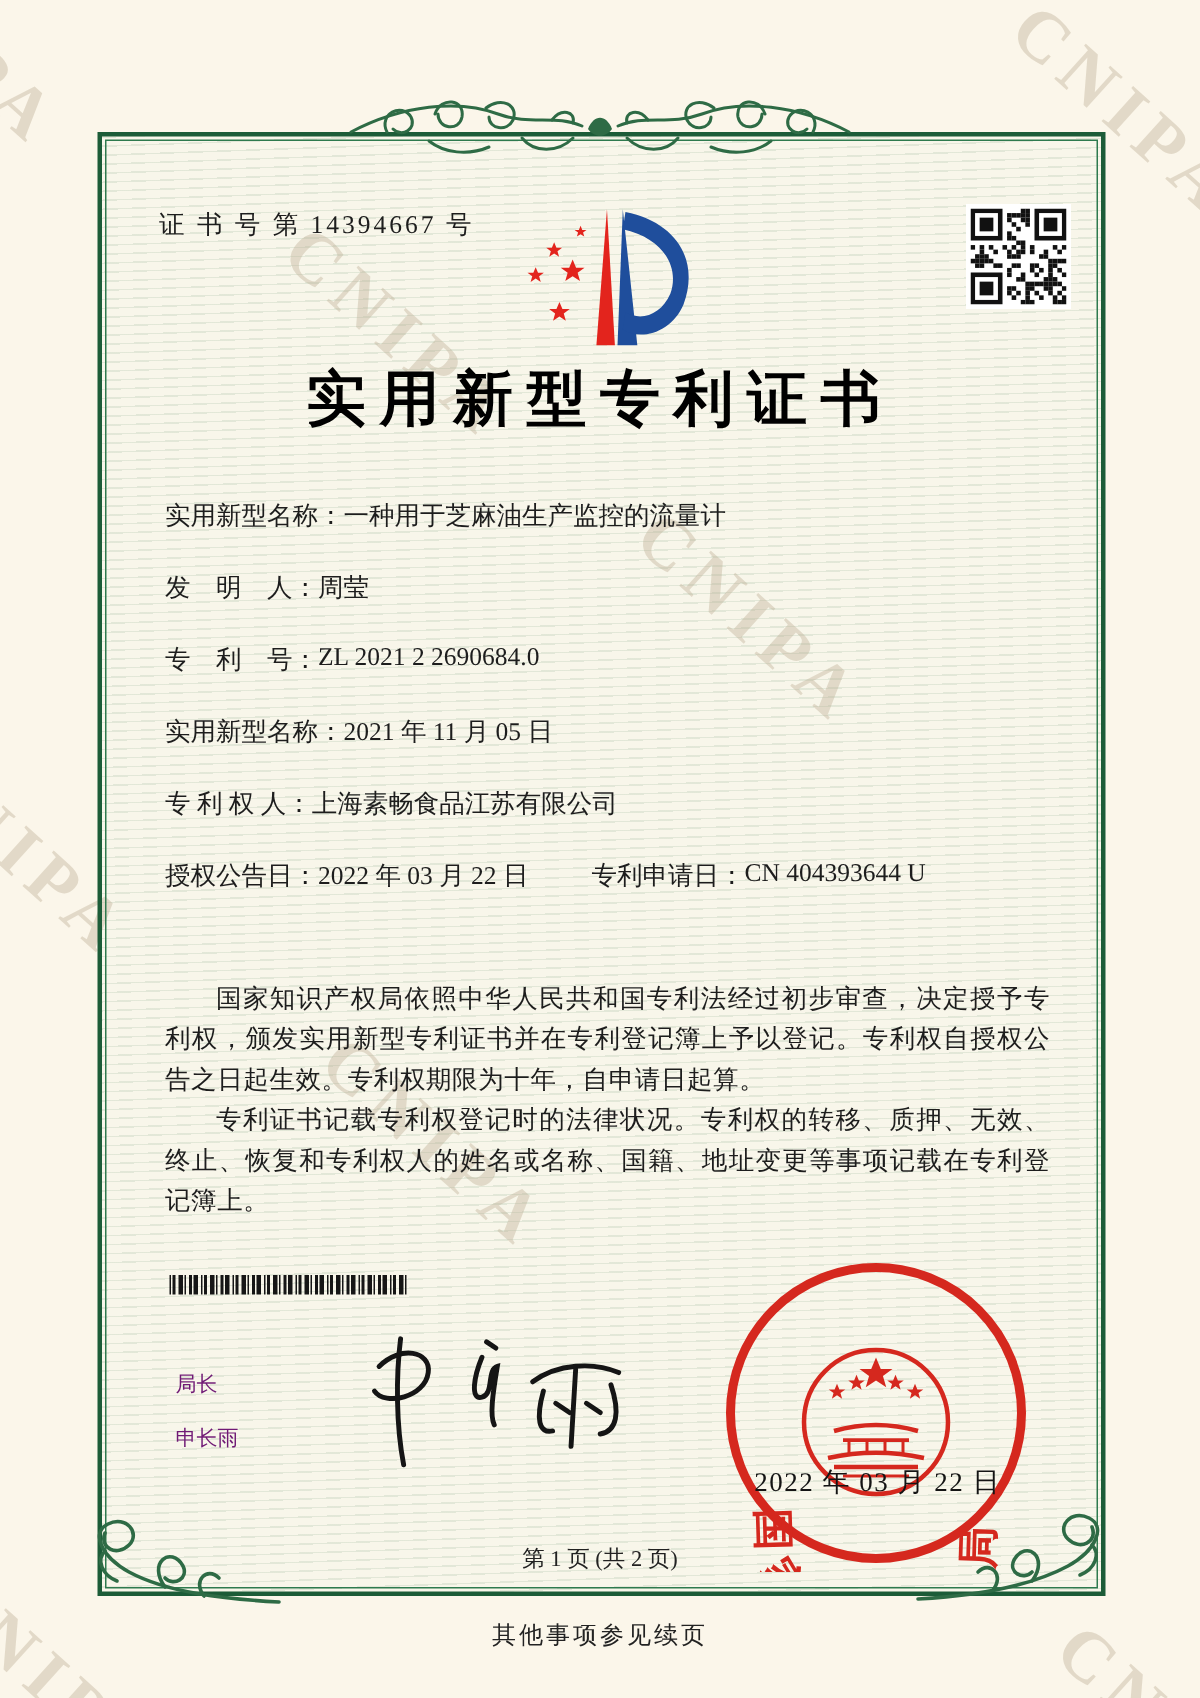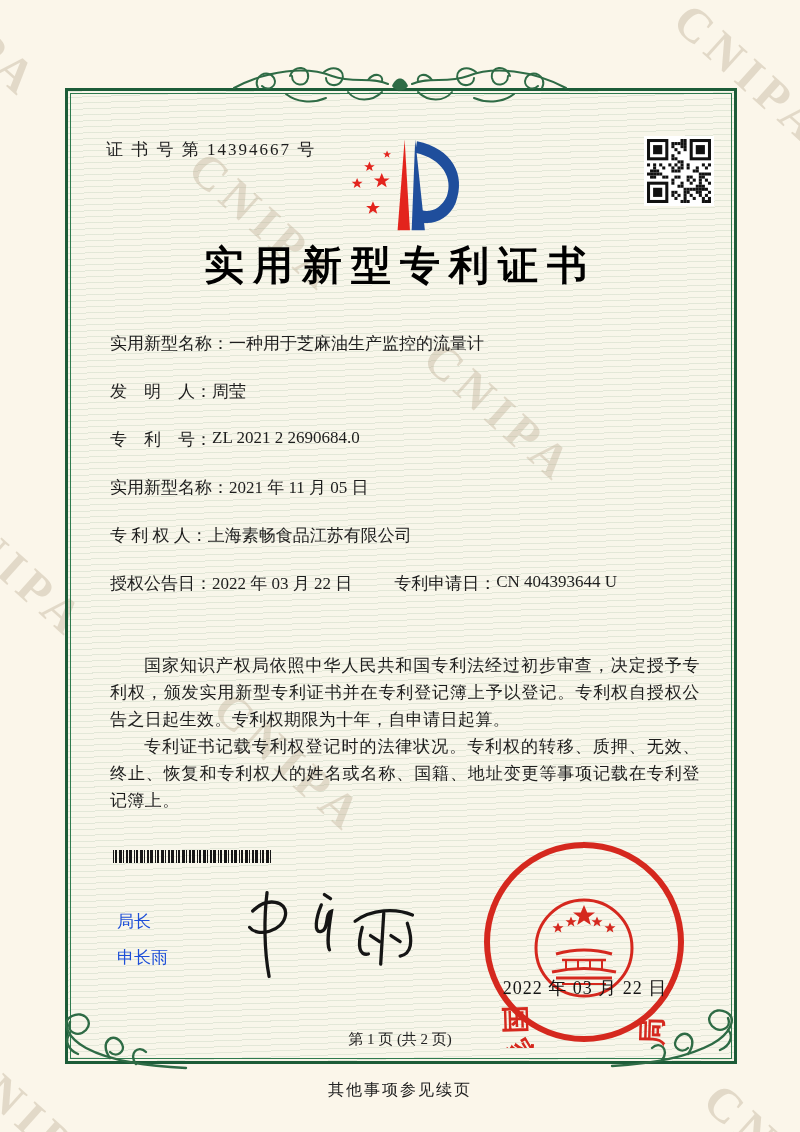--- a/index.html
+++ b/index.html
@@ -35,21 +35,21 @@
   .title{left:0;top:238px;width:800px;text-align:center;font-size:40px;font-weight:bold;letter-spacing:9px;color:#000000;}
   .fields{left:110px;top:332px;width:590px;font-size:17px;}
   .row{height:48px;display:flex;align-items:flex-start;}
   .row .lbl{white-space:pre;}
   .row .val{white-space:pre-wrap;}
   .pair2{margin-left:42px;}
   .paras{left:110px;top:652px;width:590px;font-size:17px;line-height:27px;text-align:justify;}
   .paras p{margin:0;text-indent:2em;letter-spacing:0.4px;}
   .barcode{left:113px;top:850px;width:208px;height:13px;display:flex;align-items:stretch;}
   .barcode i{background:#161616;display:block;}
-  .signer{left:117px;top:904px;font-size:17px;line-height:36px;font-family:"Liberation Sans","DejaVu Sans",sans-serif;color:#1d4ed8;}
+  .signer{left:117px;top:904px;font-size:14px;line-height:36px;font-family:"Liberation Sans","DejaVu Sans",sans-serif;color:#701a75;}
   .sig{left:222px;top:886px;width:215px;height:95px;}
   .seal{left:478px;top:836px;width:212px;height:212px;}
   .sealdate{left:492px;top:976px;width:186px;text-align:center;font-size:18px;letter-spacing:1px;color:#141414;z-index:5;}
   .pageno{left:0;top:1030px;width:800px;text-align:center;font-size:15px;color:#222;}
   .contnote{left:0;top:1080px;width:800px;text-align:center;font-size:16px;color:#222;letter-spacing:2px;}
 </style>
 </head>
 <body>
 
 <div class="page">

